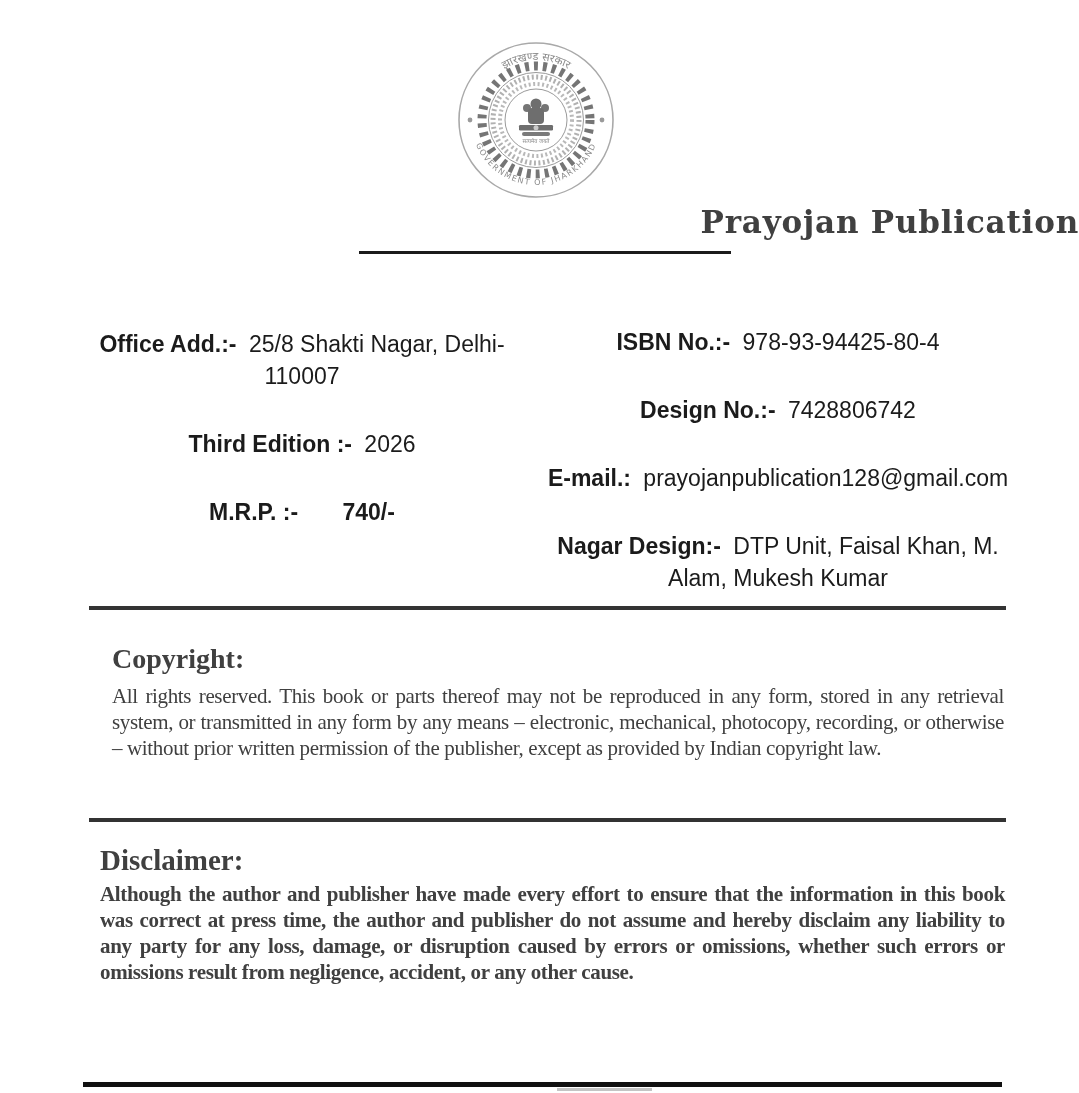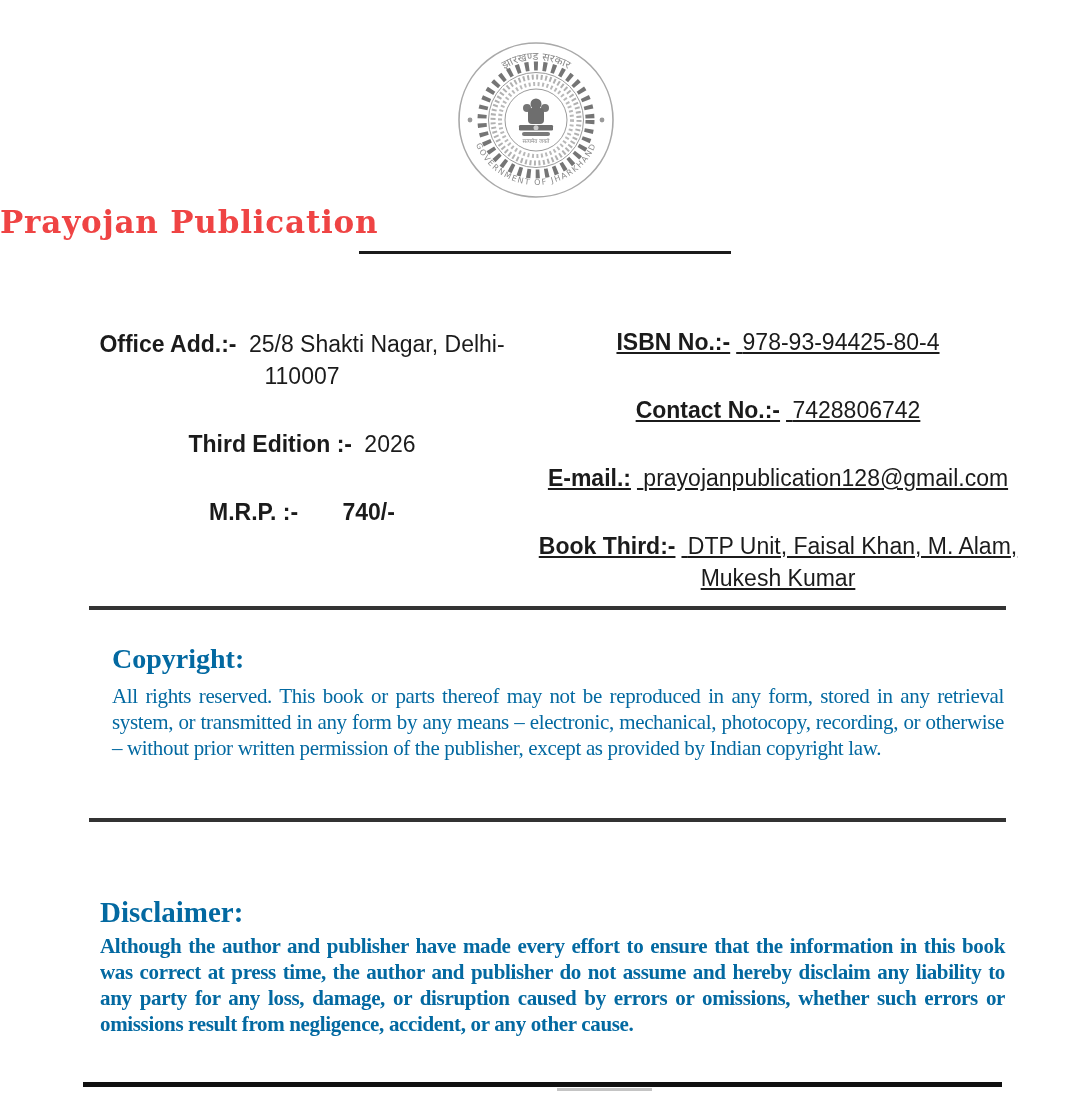--- a/index.html
+++ b/index.html
@@ -7,48 +7,48 @@
     position:relative; width:1079px; height:1093px; background:#ffffff;
     font-family:"Liberation Sans", sans-serif; color:#1b1b1b; overflow:hidden;
   }
 
   
   .seal { position:absolute; left:456px; top:40px; width:160px; height:160px; }
 
   
   .title {
     position:absolute; left:0; top:204px; width:100%; margin:0;
-    text-align:left; font-family:"DejaVu Serif", serif; font-weight:700;
-    font-size:31px; letter-spacing:0.8px; color:#ef4444;
+    text-align:right; font-family:"DejaVu Serif", serif; font-weight:700;
+    font-size:31px; letter-spacing:0.8px; color:#404040;
   }
   .title-underline { position:absolute; left:359px; top:251px; width:372px; height:3px; background:#1b1b1b; }
 
   
   .info { position:absolute; top:326px; left:0; width:100%; font-size:23px; }
   .info p { margin:0 0 36px 0; line-height:32px;text-align:center; }
   .info strong { font-weight:700; margin-right:6px; }
   .info-left  { position:absolute; left:90px;  top:2px; width:424px; }
-  .info-right { position:absolute; left:532px; top:0;   width:492px;text-decoration:underline; }
+  .info-right { position:absolute; left:532px; top:0;   width:492px; }
   .bold-value span { font-weight:700;margin-left:32px; }
 
   
   .rule { position:absolute; background:#333333; }
   .rule-1 { left:89px; top:606px; width:917px; height:4px; }
   .rule-2 { left:89px; top:818px; width:917px; height:4px; }
   .rule-3 { left:83px; top:1082px; width:919px; height:5px; background:#101010; }
   .rule-fragment { position:absolute; left:557px; top:1088px; width:95px; height:3px; background:#c4c4c4; }
 
   
-  .sec { position:absolute; font-family:"Liberation Serif", serif; color:#0369a1; }
+  .sec { position:absolute; font-family:"Liberation Serif", serif; color:#404040; }
   .sec h2 { margin:0; font-weight:700; }
   .sec p  { margin:0; text-align:justify; letter-spacing:-0.35px; line-height:26px; font-size:21px; }
   .sec-copyright  { left:112px; top:643px; width:892px; }
   .sec-copyright h2 { font-size:28px; }
   .sec-copyright p  { margin-top:8px; }
-  .sec-disclaimer { left:100px; top:896px; width:905px; }
+  .sec-disclaimer { left:100px; top:844px; width:905px; }
   .sec-disclaimer h2 { font-size:29px; }
   .sec-disclaimer p  { margin-top:4px;font-weight:bold; }
 
   
   .seal-arc-text { fill:#8a8a8a; }
 </style>
 </head>
 <body>
 
 <div class="page">
@@ -105,29 +105,29 @@
         <strong>M.R.P. :-</strong>
         <span>740/-</span>
       </p>
     </div>
     <div class="info-right">
       <p>
         <strong>ISBN No.:-</strong>
         <span>978-93-94425-80-4</span>
       </p>
       <p>
-        <strong>Contact No.:-</strong>
+        <strong>Design No.:-</strong>
         <span>7428806742</span>
       </p>
       <p>
         <strong>E-mail.:</strong>
         <span>prayojanpublication128@gmail.com</span>
       </p>
       <p>
-        <strong>Book Third:-</strong>
+        <strong>Nagar Design:-</strong>
         <span>DTP Unit, Faisal Khan, M. Alam, Mukesh Kumar</span>
       </p>
     </div>
   </div>
 
   <div class="rule rule-1"></div>
 
   <section class="sec sec-copyright">
     <h2>Copyright:</h2>
     <p>All rights reserved. This book or parts thereof may not be reproduced in any form, stored in any retrieval system, or transmitted in any form by any means – electronic, mechanical, photocopy, recording, or otherwise – without prior written permission of the publisher, except as provided by Indian copyright law.</p>

